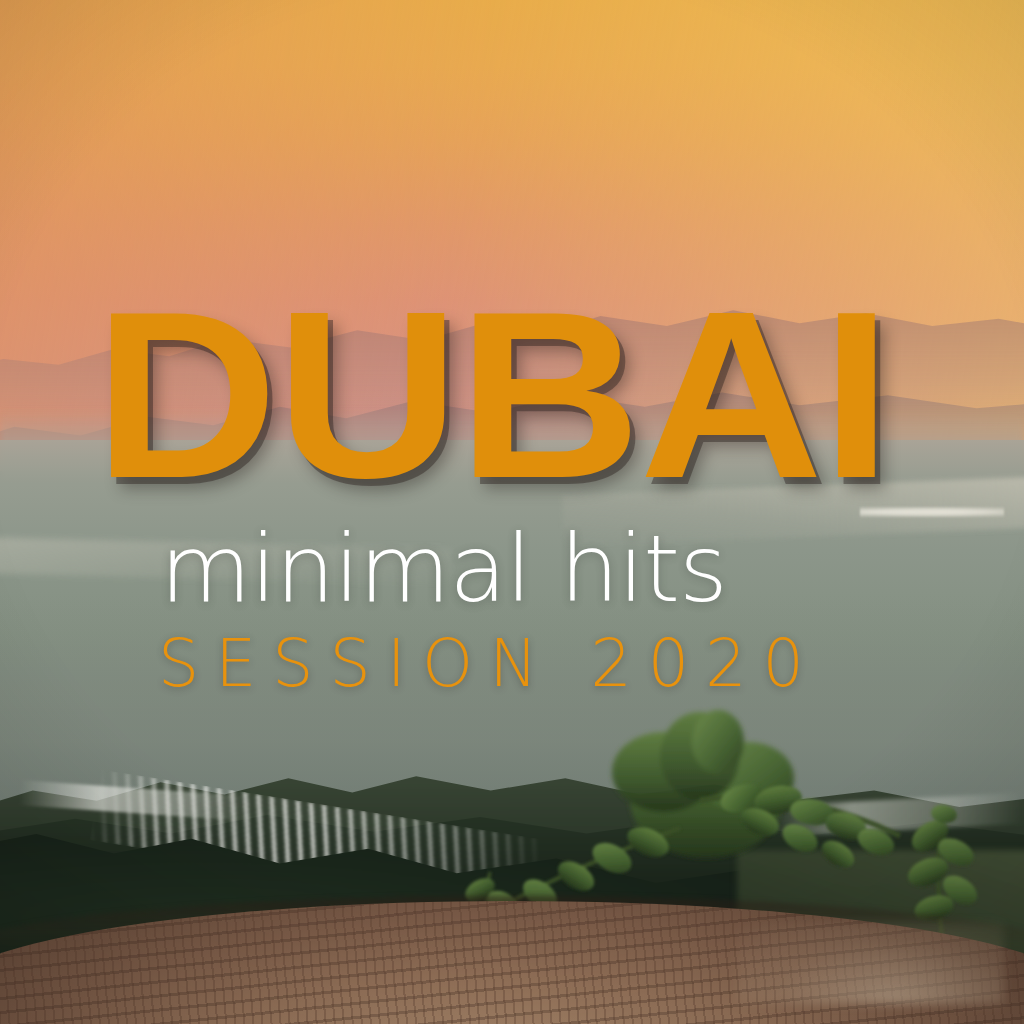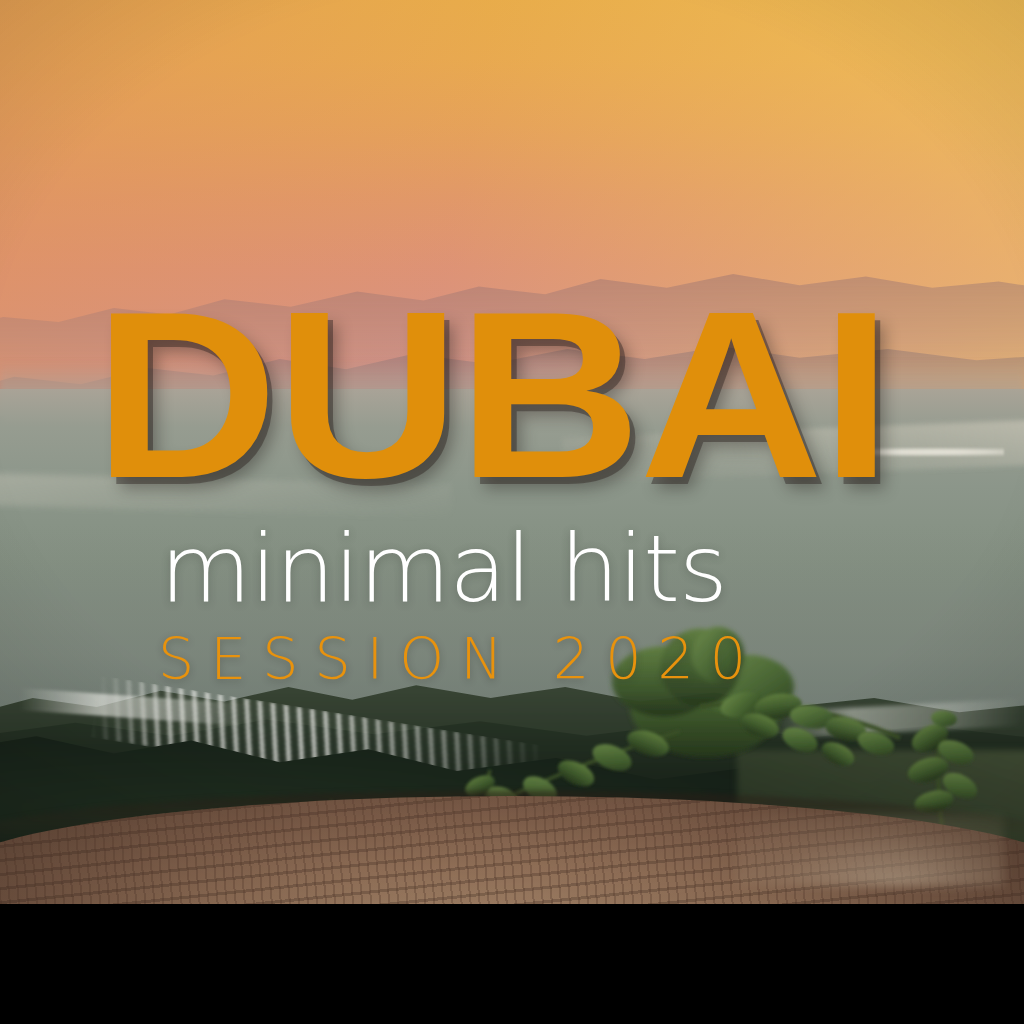--- a/index.html
+++ b/index.html
@@ -8,21 +8,21 @@
     padding: 0;
     background: #000;
   }
   body {
     font-family: "Liberation Sans", sans-serif;
   }
 
   #cover {
     position: relative;
     width: 1024px;
-    height: 904px;
+    height: 1024px;
     overflow: hidden;
     background: #404040;
   }
 
   
   .photo {
     position: absolute;
     inset: 0;
     overflow: hidden;
   }
@@ -351,21 +351,21 @@
   }
 
   .title-session {
     position: absolute;
     left: 158px;
     top: 631px;
     width: 860px;
     margin: 0;
     font-family: "DejaVu Sans", "Liberation Sans", sans-serif;
     font-weight: 300;
-    font-size: 57px;
+    font-size: 65px;
     line-height: 1;
     letter-spacing: 16px;
     color: #e8920d;
     white-space: nowrap;
     text-shadow: 0 2px 7px rgba(40,40,36,0.35);
   }
 </style>
 </head>
 <body>
 

